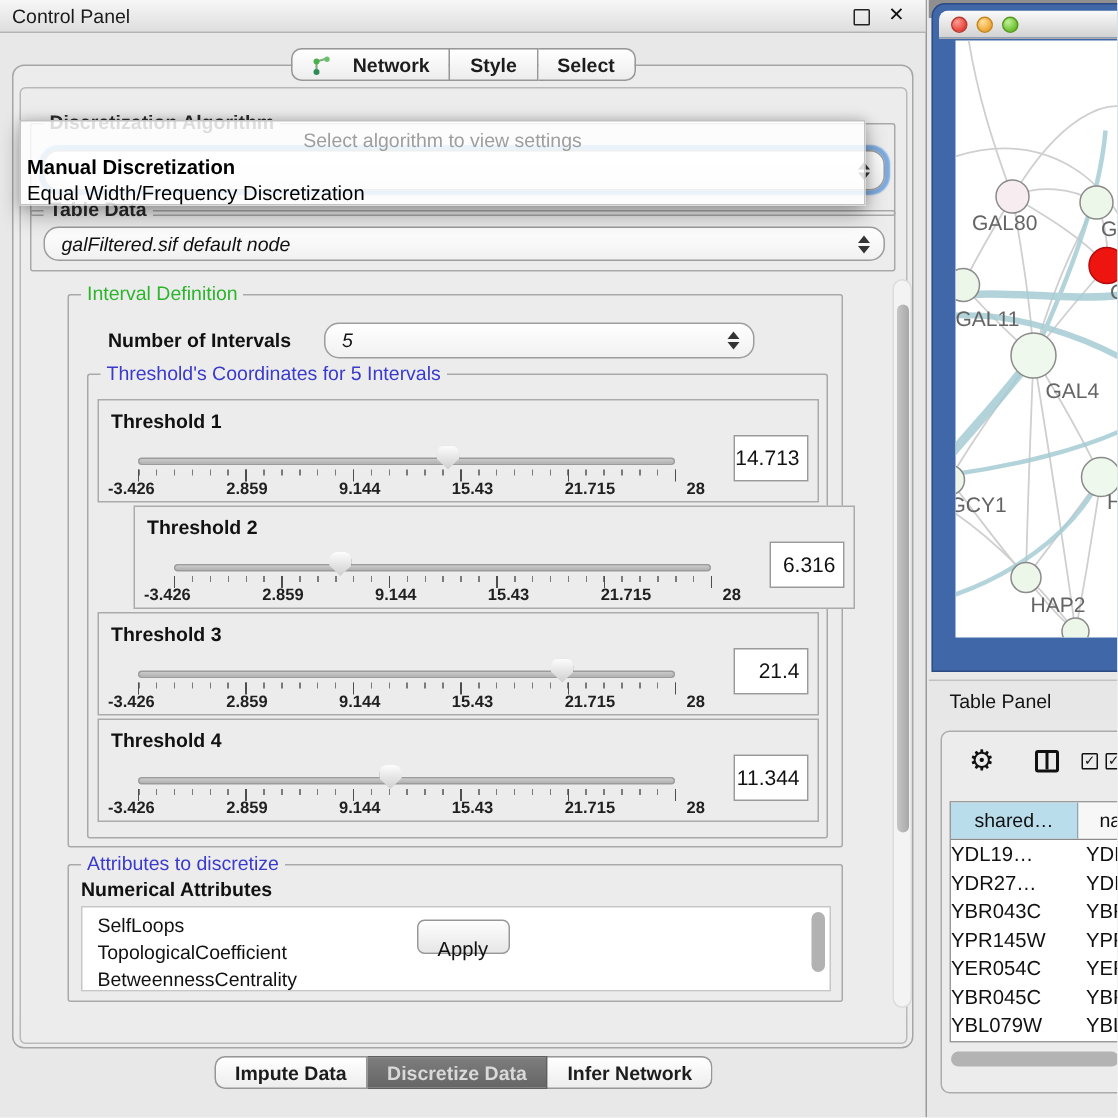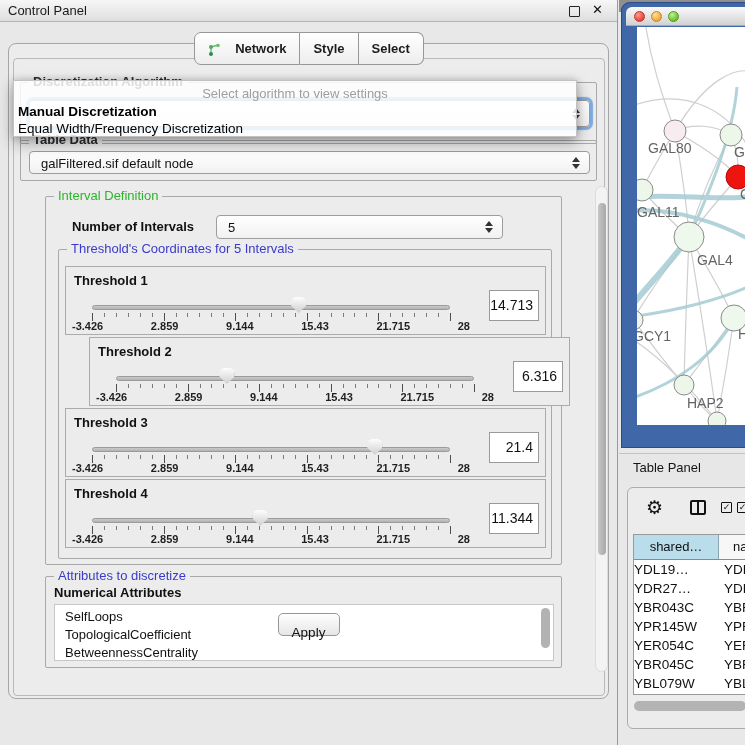--- a/index.html
+++ b/index.html
@@ -13,36 +13,36 @@
   #float-btn{position:absolute;right:37px;top:6px;width:9px;height:9px;border:1.5px solid #222;border-radius:1px;background:transparent;}
   #close-btn{position:absolute;right:14px;top:2px;font-size:13px;font-weight:bold;color:#111;}
 
   #outer-panel{position:absolute;left:8px;top:43px;width:601px;height:656px;border:1px solid #a6a6a6;border-radius:8px;background:#ececec;box-sizing:border-box;}
   #inner-panel{position:absolute;left:13px;top:58px;width:592px;height:638px;border:1px solid #b9b9b9;border-radius:4px;box-sizing:border-box;}
 
   
   .seg-bar{position:absolute;display:flex;justify-content:center;left:0;width:618px;z-index:4;}
   #top-tabs{top:32px;}
   #bottom-tabs{top:704px;}
-  .seg{height:33px;line-height:21px;padding:0 13px;background:linear-gradient(#ffffff,#ededed);border:1px solid #979797;border-left:none;font-size:13px;font-weight:bold;color:#1c1c1c;display:flex;align-items:center;gap:14px;box-sizing:border-box;}
+  .seg{height:22px;line-height:21px;padding:0 13px;background:linear-gradient(#ffffff,#ededed);border:1px solid #979797;border-left:none;font-size:13px;font-weight:bold;color:#1c1c1c;display:flex;align-items:center;gap:14px;box-sizing:border-box;}
   .seg:first-child{border-left:1px solid #979797;border-radius:7px 0 0 7px;}
   .seg:last-child{border-radius:0 7px 7px 0;}
   .seg.selected{background:linear-gradient(#7d7d7d,#666666);color:#d9d9d9;border-color:#5f5f5f;}
   .seg .seg-icon{display:none;width:13px;height:14px;}
   .seg.has-icon .seg-icon{display:inline-block;}
 
   
   .group{position:absolute;border:1px solid #a9a9a9;border-radius:2px;box-sizing:border-box;}
   .group-title{position:absolute;top:-8px;left:8px;background:#ececec;padding:0 4px;font-size:13px;line-height:14px;white-space:nowrap;}
   .gt-bold{font-weight:bold;color:#2b2b2b;}
   .gt-green{color:#2cb52c;}
   .gt-blue{color:#3a3acc;}
 
   
-  .combo{position:absolute;background:linear-gradient(#ffffff,#f1f1f1);border:1px solid #9d9d9d;border-radius:4px;box-sizing:border-box;}
+  .combo{position:absolute;background:linear-gradient(#ffffff,#f1f1f1);border:1px solid #9d9d9d;border-radius:10px;box-sizing:border-box;font-style:italic;}
   .combo .cv{position:absolute;left:11px;top:50%;transform:translateY(-50%);font-size:13px;color:#111;white-space:nowrap;}
   .stepper{position:absolute;right:8px;top:50%;transform:translateY(-50%);width:9px;height:12px;}
   .stepper i{position:absolute;left:0;width:0;height:0;border-left:4.5px solid transparent;border-right:4.5px solid transparent;}
   .stepper .up{top:0;border-bottom:5px solid #333;}
   .stepper .dn{bottom:0;border-top:5px solid #333;}
 
   #algo-group{left:20px;top:82px;width:577px;height:62px;}
   #algo-combo{left:8px;top:17px;width:561px;height:27px;box-shadow:0 0 1px 3px rgba(106,160,221,0.85);}
   #algo-popup{position:absolute;left:13px;top:80px;width:564px;height:57px;background:rgba(255,255,255,0.84);border:1px solid #c2c2c2;box-shadow:0 0 7px rgba(0,0,0,0.18),0 6px 14px rgba(0,0,0,0.32);z-index:6;box-sizing:border-box;}
   #algo-popup .p0{position:absolute;left:0;top:5px;width:100%;text-align:center;color:#9e9e9e;font-size:13px;}
@@ -274,20 +274,36 @@
         <div id="attr-scroll"></div>
       </div>
 
       <div id="v-scrollbar">
         <div id="v-thumb"></div>
       </div>
     </div>
 
     <div id="apply-btn">Apply</div>
 
+    <div id="bottom-tabs" class="seg-bar">
+  <div class="seg">
+
+    <span class="seg-label">Impute Data</span>
+  </div>
+
+  <div class="seg selected">
+
+    <span class="seg-label">Discretize Data</span>
+  </div>
+
+  <div class="seg">
+
+    <span class="seg-label">Infer Network</span>
+  </div>
+</div>
   </div>
 
   <div id="right-panel">
     <div id="mdi-corner"></div>
 
     <div id="net-window">
       <div id="net-titlebar">
         <div id="tl-red" class="tl"></div>
         <div id="tl-yellow" class="tl"></div>
         <div id="tl-green" class="tl"></div>

